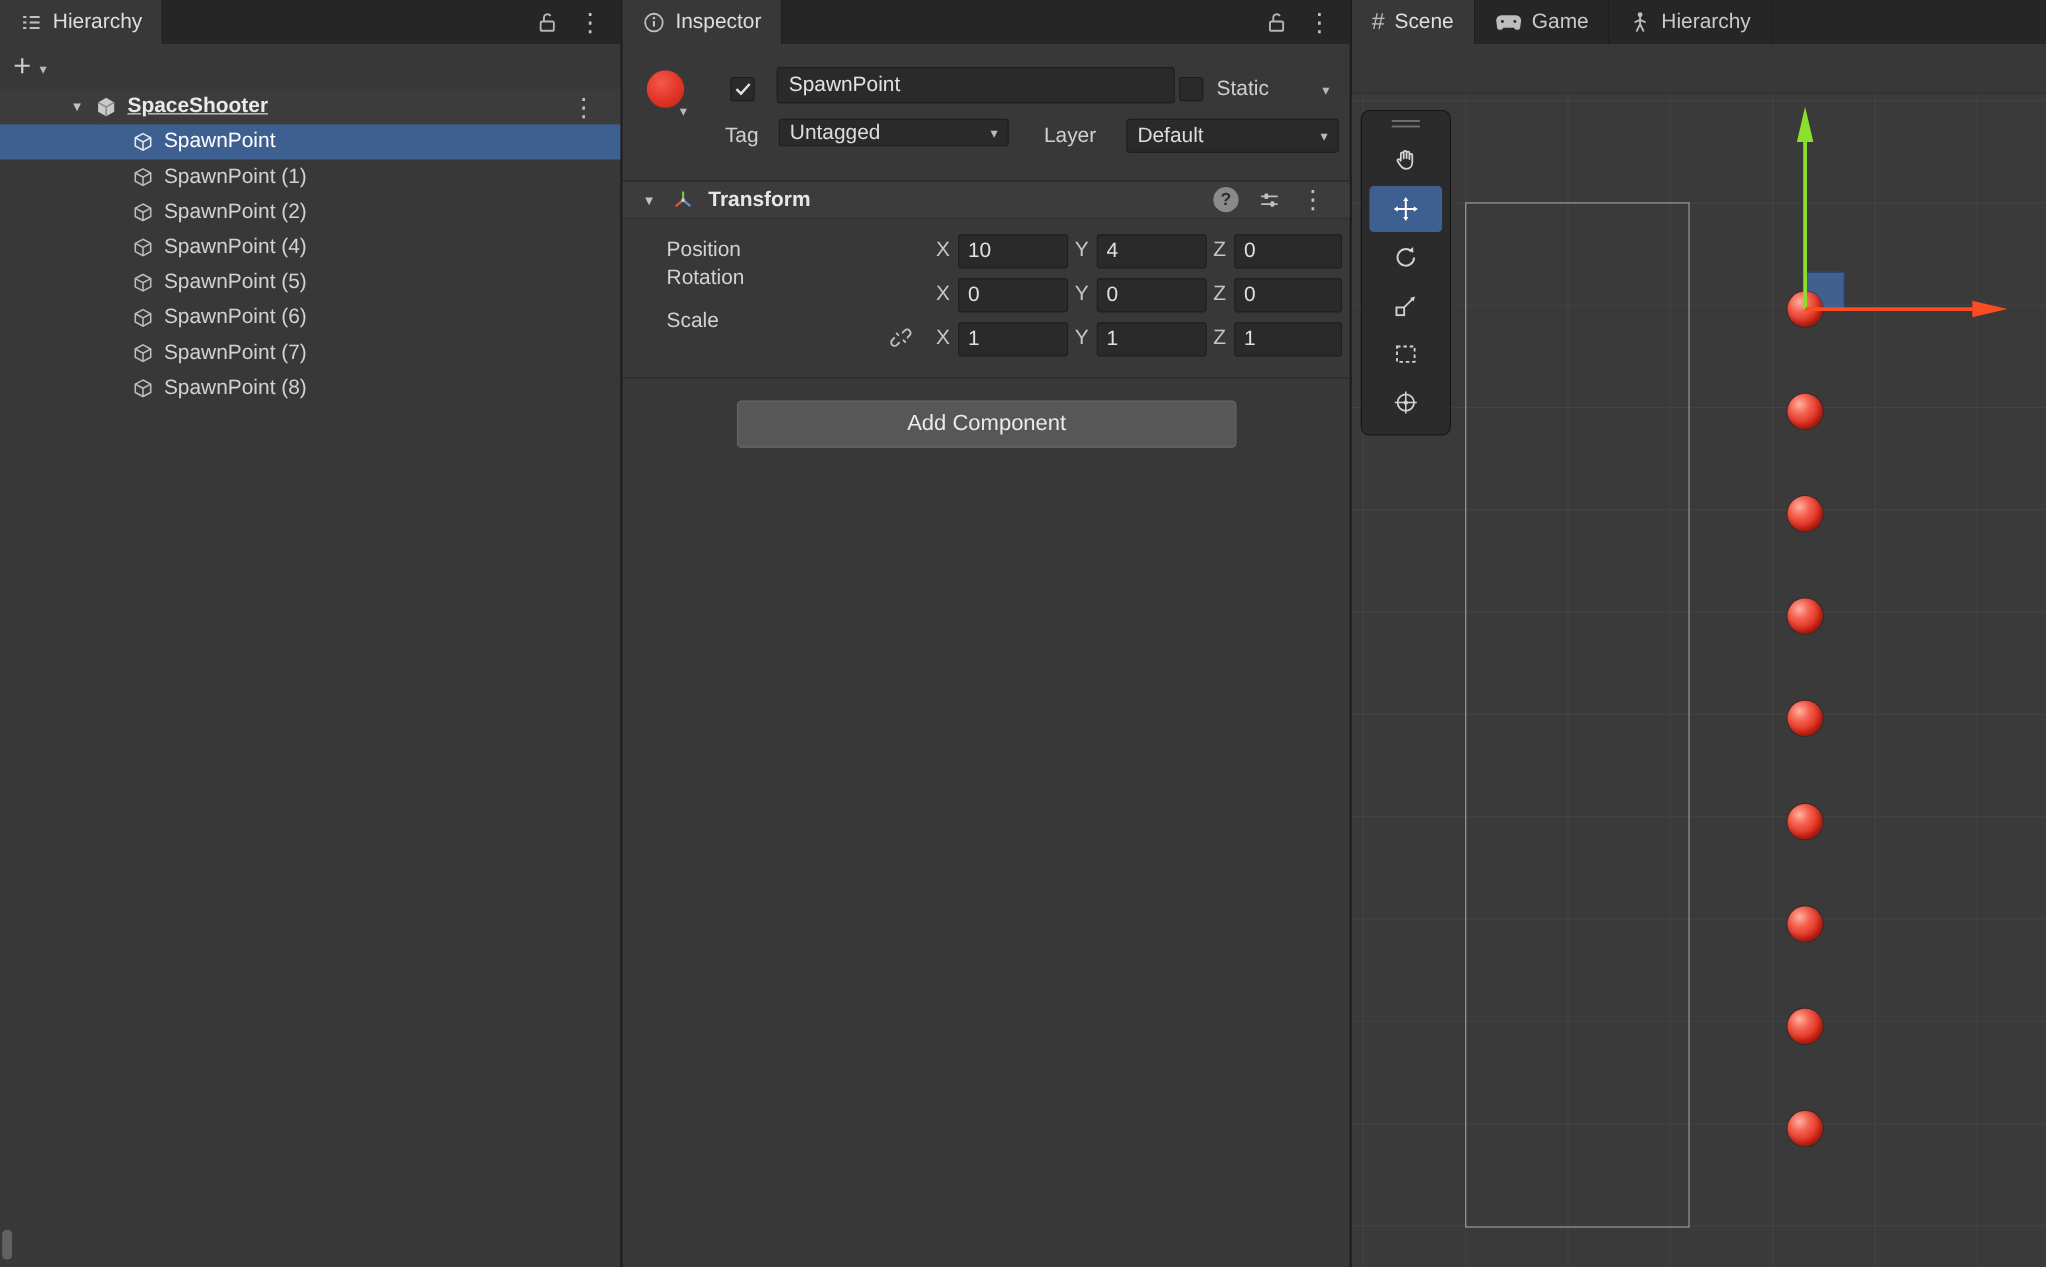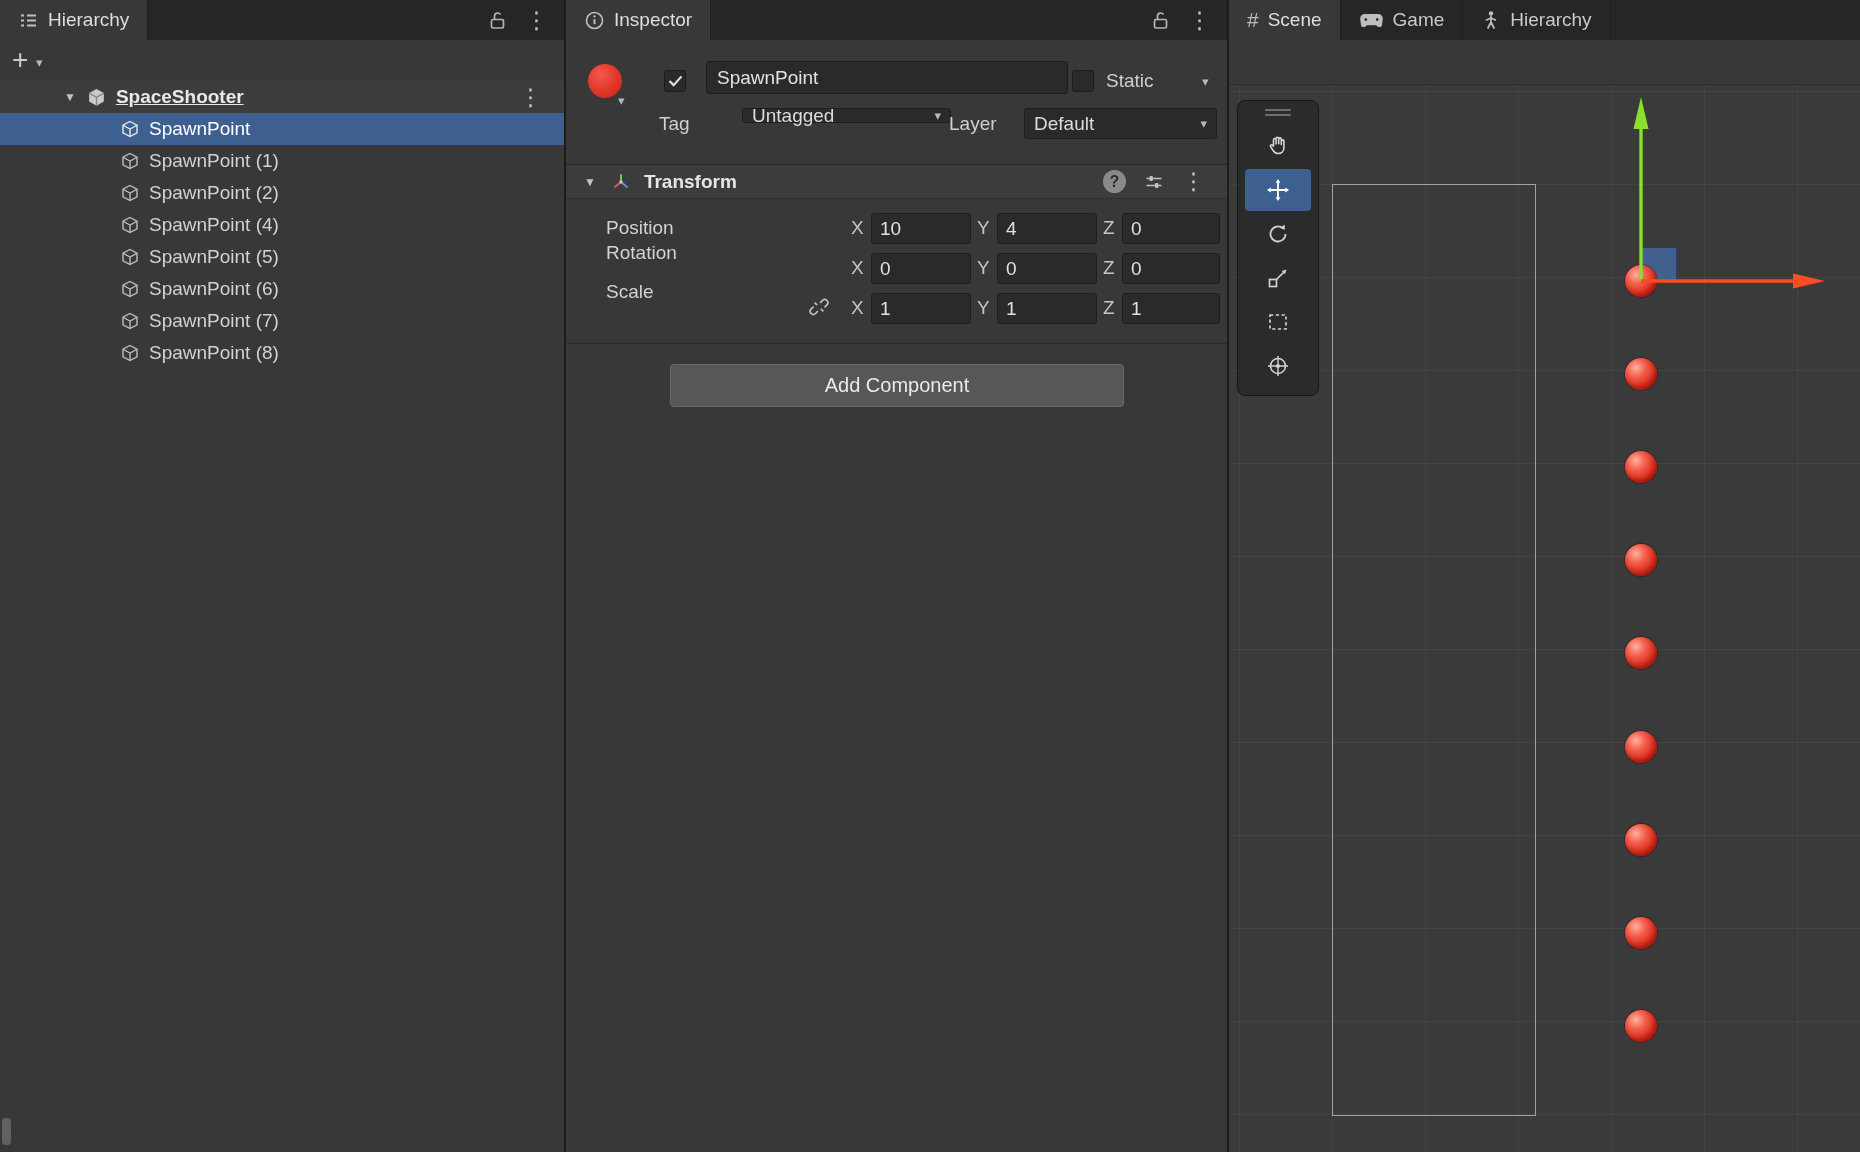--- a/index.html
+++ b/index.html
@@ -272,21 +272,21 @@
         <path d="M1.5 6.5 6 11 14.5 1.5" fill="none" stroke="#dfdfdf" stroke-width="2.4"></path>
       </svg>
   </div>
   <input id="object-name-field" class="abs" value="SpawnPoint" style="">
 
   <div class="abs checkbox" style="left:506px; top:70px;"></div>
   <span class="abs ilabel" style="left:540px; top:70px;">Static</span>
   <span class="abs caret" style="left:636px; top:75px;">▾</span>
 
   <span class="abs ilabel" style="left:93px; top:113px;">Tag</span>
-  <div class="abs dropdown" style="left:142px; top:108px; width:209px; height:15px;margin-left:34px;">
+  <div class="abs dropdown" style="left:142px; top:108px; width:209px; height:25px;">
     <span>Untagged</span>
     <span class="caret">▾</span>
   </div>
   <span class="abs ilabel" style="left:383px; top:113px;">Layer</span>
   <div class="abs dropdown" style="left:458px; top:108px; width:193px; height:31px;">
     <span>Default</span>
     <span class="caret">▾</span>
   </div>
 
   <div id="transform-header">

